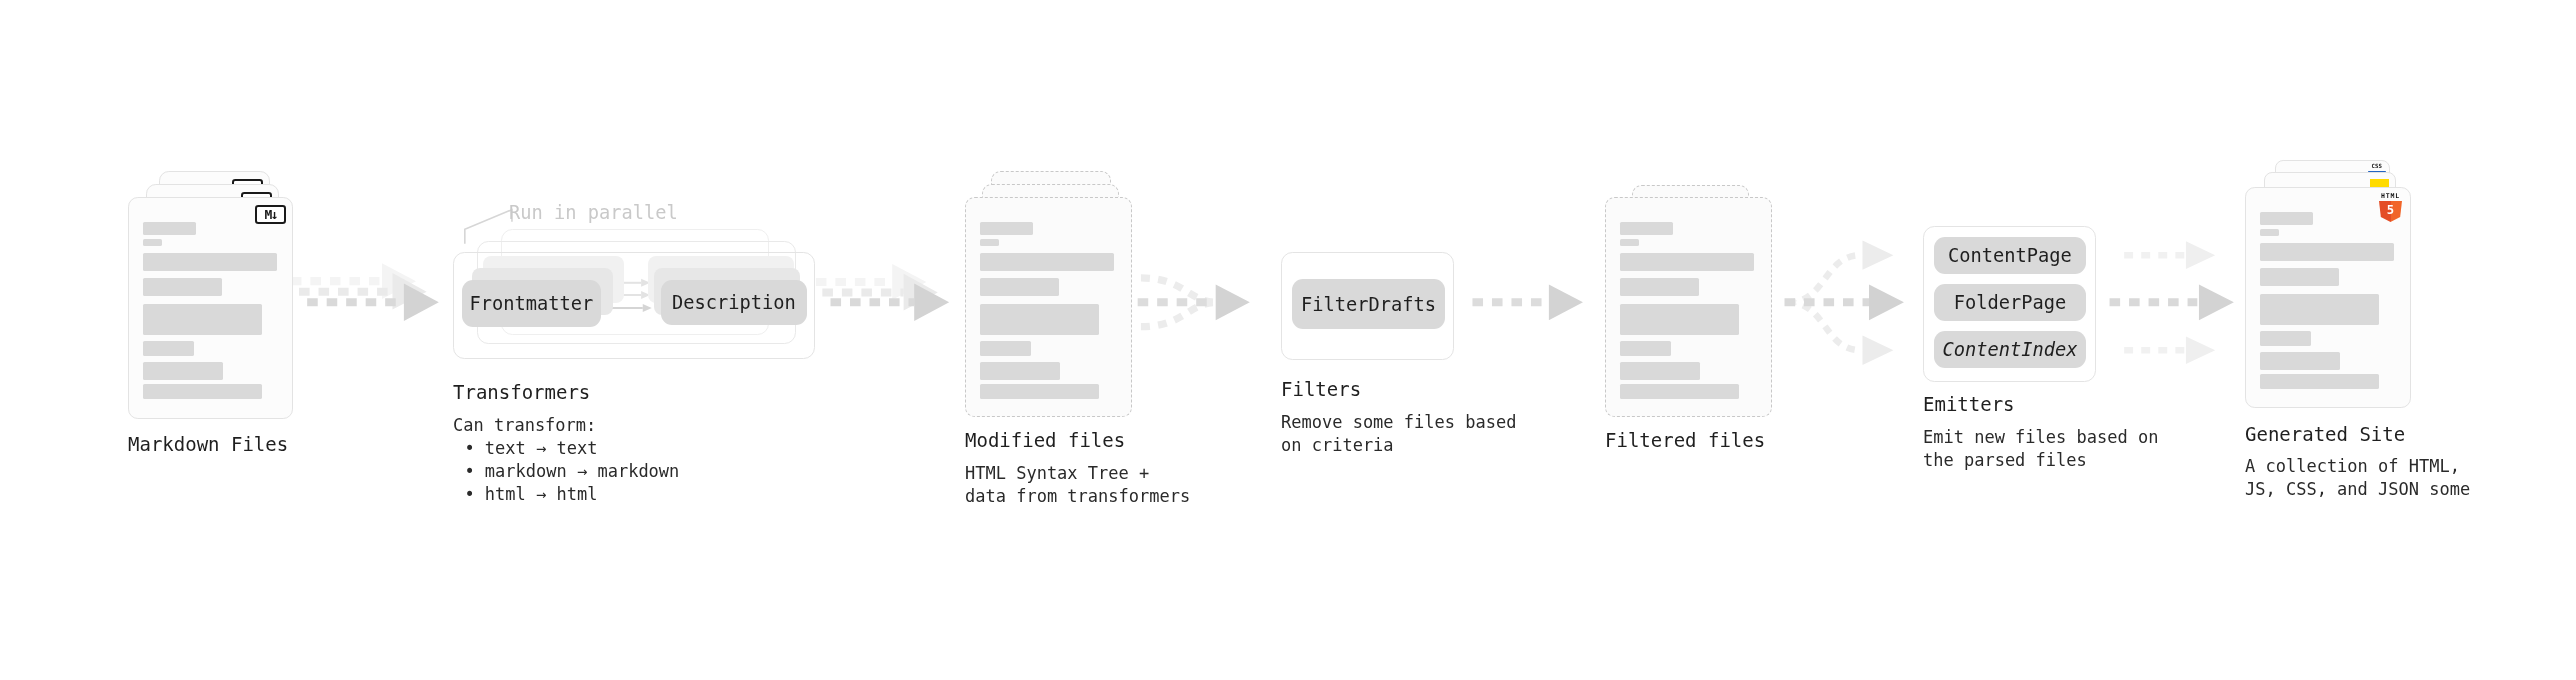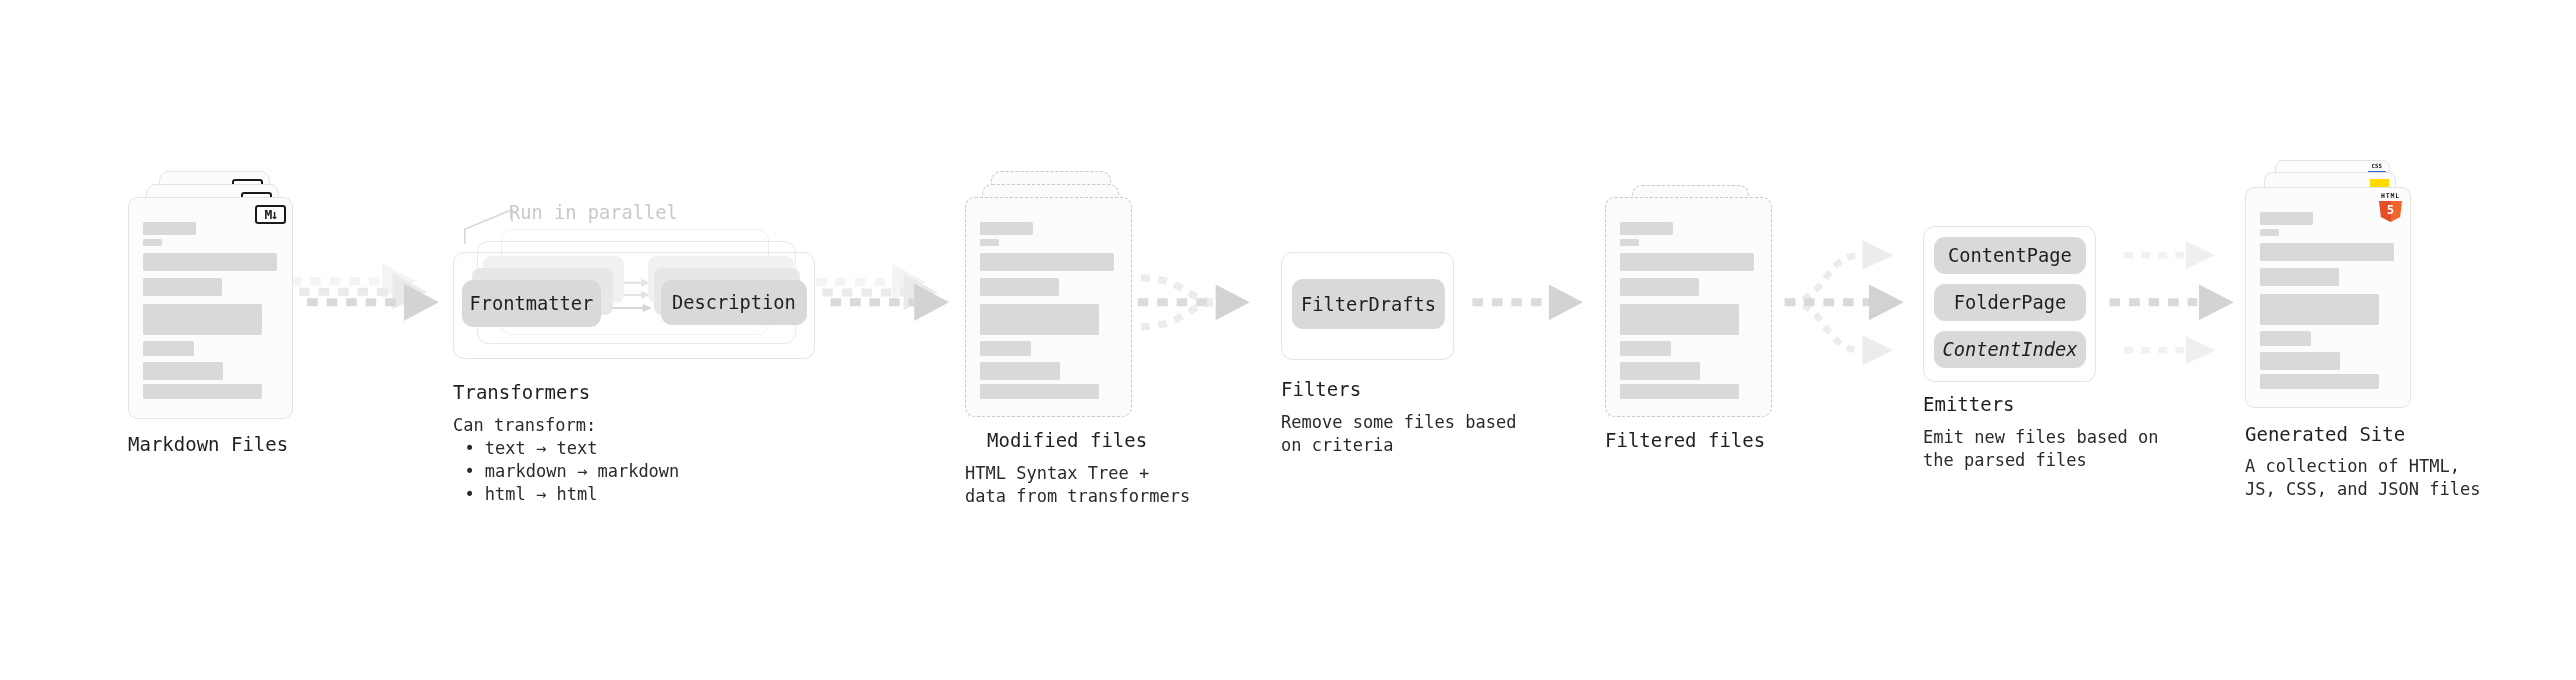--- a/index.html
+++ b/index.html
@@ -165,21 +165,21 @@
   <div class="doc dashed doc-bars" style="left:965px;top:197px;width:167px;height:220px;">
       <div class="bar" style="left: 14px; top: 24.4px; width: 53px; height: 12.2px;"></div>
       <div class="bar" style="left: 14px; top: 41px; width: 18.7px; height: 6.5px;"></div>
       <div class="bar" style="left: 14px; top: 55px; width: 134px; height: 18px;"></div>
       <div class="bar" style="left: 14px; top: 80px; width: 79px; height: 18px;"></div>
       <div class="bar" style="left: 14px; top: 106px; width: 119px; height: 31px;"></div>
       <div class="bar" style="left: 14px; top: 143px; width: 51px; height: 15.4px;"></div>
       <div class="bar" style="left: 14px; top: 164px; width: 80px; height: 18px;"></div>
       <div class="bar" style="left: 14px; top: 186px; width: 119px; height: 14.6px;"></div>
     </div>
-  <div class="title" style="left:987px;top:427px;">Modified files</div>
+  <div class="title" style="left:965px;top:427px;">Modified files</div>
   <div class="desc" style="left:965px;top:462px;">
     <span class="line">HTML Syntax Tree +</span>
     <span class="line">data from transformers</span>
   </div>
 </div>
 
 <div class="abs">
   <div class="panel" style="left:1281px;top:252px;width:173px;height:108px;"></div>
   <div class="chip" style="left:1292px;top:279px;width:153px;height:50px;">FilterDrafts</div>
   <div class="title" style="left:1281px;top:376px;">Filters</div>
@@ -238,16 +238,16 @@
       <div class="bar" style="left: 14px; top: 55px; width: 134px; height: 18px;"></div>
       <div class="bar" style="left: 14px; top: 80px; width: 79px; height: 18px;"></div>
       <div class="bar" style="left: 14px; top: 106px; width: 119px; height: 31px;"></div>
       <div class="bar" style="left: 14px; top: 143px; width: 51px; height: 15.4px;"></div>
       <div class="bar" style="left: 14px; top: 164px; width: 80px; height: 18px;"></div>
       <div class="bar" style="left: 14px; top: 186px; width: 119px; height: 14.6px;"></div>
     </div>
   <div class="title" style="left:2245px;top:421px;">Generated Site</div>
   <div class="desc" style="left:2245px;top:455px;">
     <span class="line">A collection of HTML,</span>
-    <span class="line">JS, CSS, and JSON files</span>
+    <span class="line">JS, CSS, and JSON some</span>
   </div>
 </div>
 
 
 </body></html>

